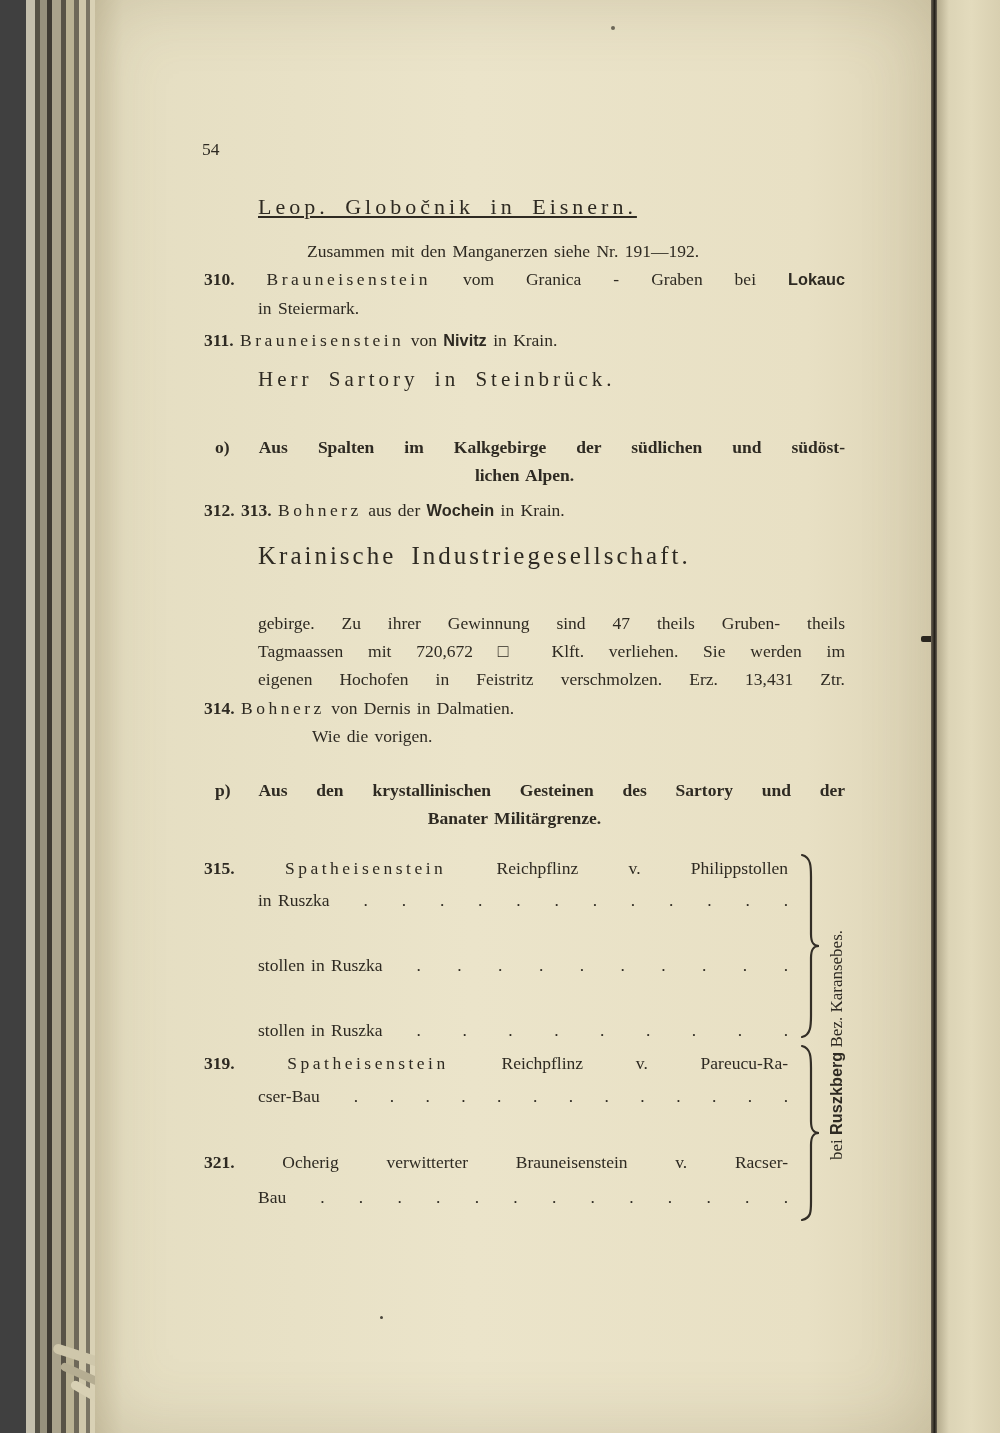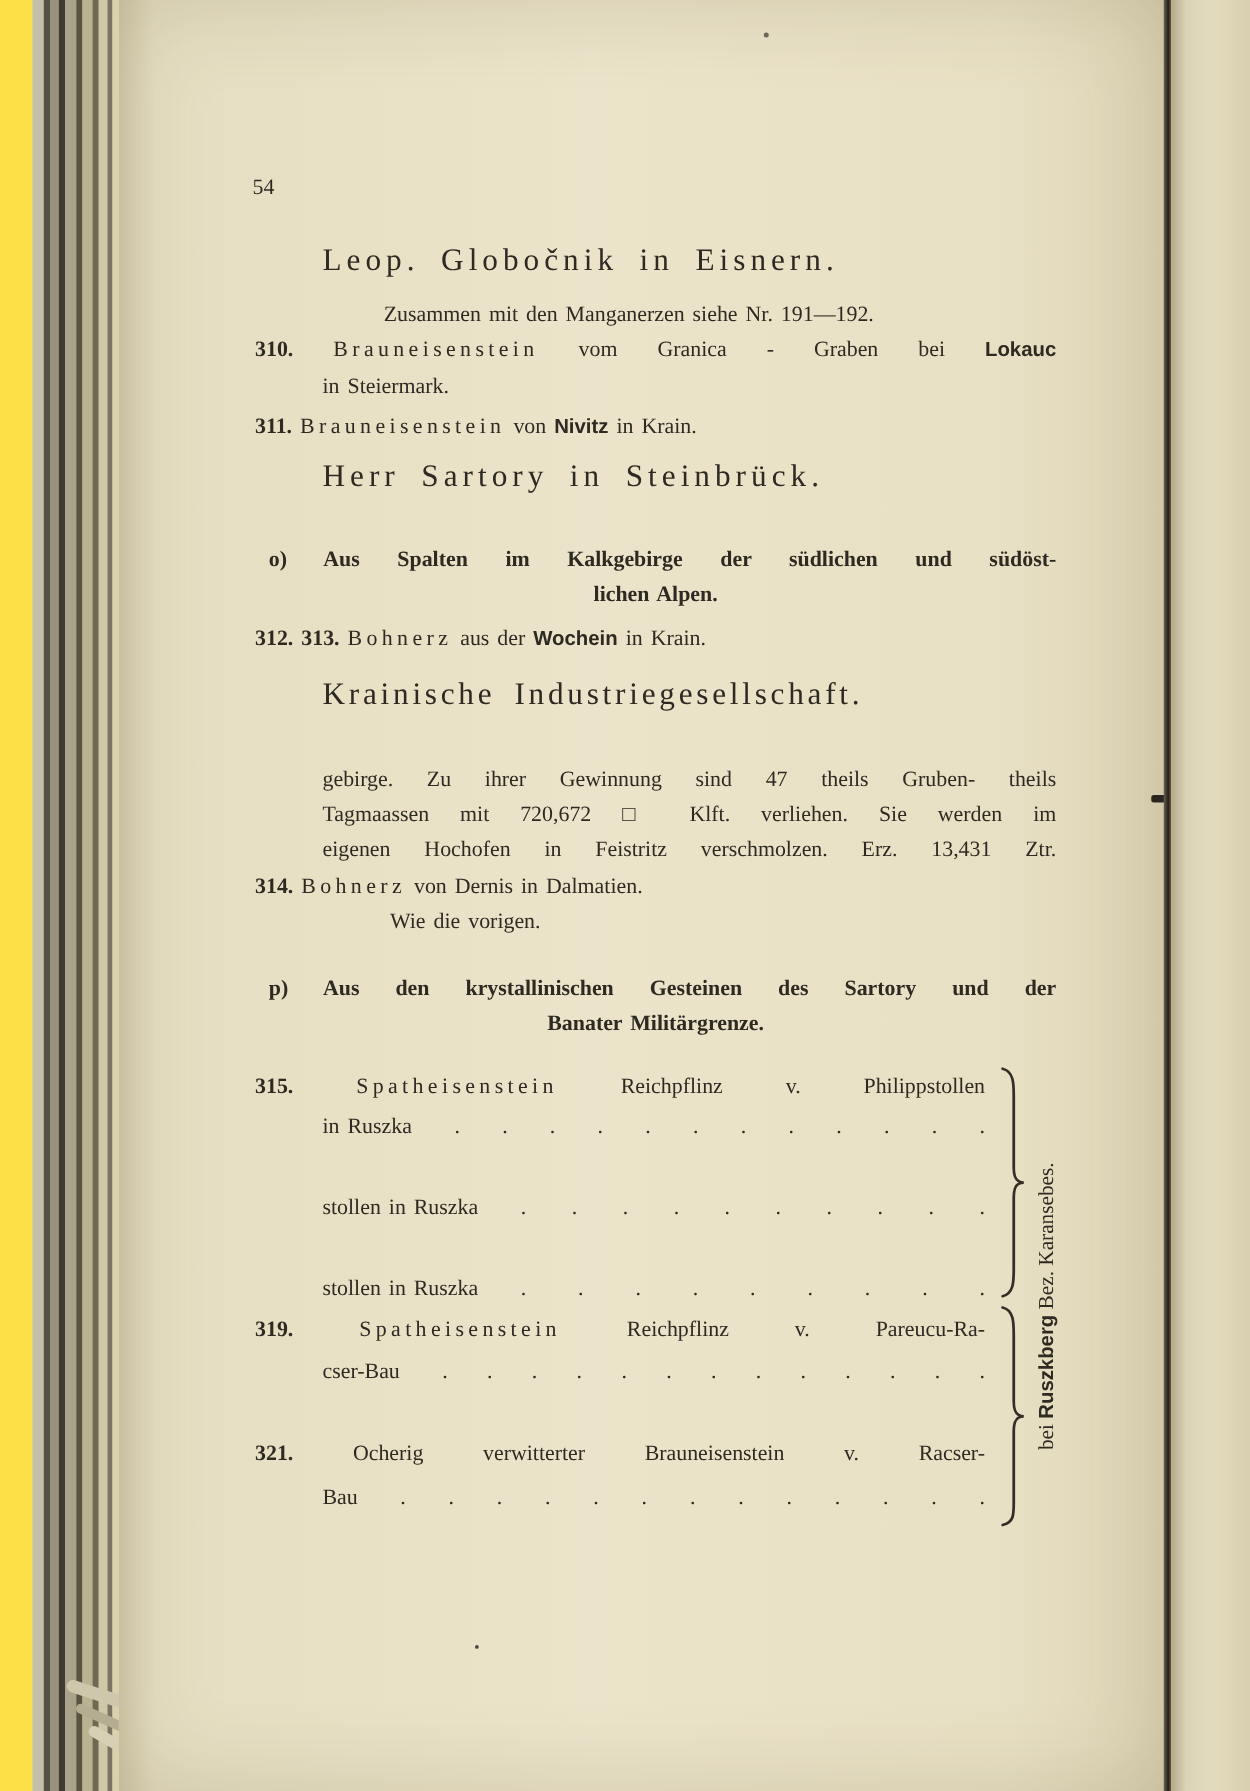--- a/index.html
+++ b/index.html
@@ -1,35 +1,35 @@
 <!DOCTYPE html>
 <html><head>
 <meta charset="utf-8">
 <style>
   html,body{margin:0;padding:0;background:#0b0b0a;}
-  .scan{position:relative;width:1000px;height:1433px;overflow:hidden;background:#fde047;
+  .scan{position:relative;width:1000px;height:1433px;overflow:hidden;background:#404040;
         font-family:"Liberation Serif","DejaVu Serif",serif;color:#2e2a22;}
   .strip{position:absolute;top:0;bottom:0;}
   .page{position:absolute;left:95px;top:0;width:838px;height:1433px;
         background:linear-gradient(90deg,#d4cbad 0px,#e5dec2 28px,#ebe4ca 45%,#e8e0c4 85%,#dcd3b5 100%);
         box-shadow:inset 0 0 70px rgba(115,100,65,.22);}
   .gutter{position:absolute;left:931px;top:0;width:6px;height:1433px;
         background:linear-gradient(90deg,#6a6253,#23201a 60%,#6a6253);}
   .nextpage{position:absolute;left:937px;top:0;width:63px;height:1433px;
         background:linear-gradient(90deg,#b4ab8d 0px,#dcd4b6 12px,#e3dbbd 34px,#d8cfb0 100%);}
   .line{position:absolute;font-size:17.5px;line-height:1.3;word-spacing:2px;}
   .nw{white-space:nowrap;}
   .jl{text-align:justify;text-align-last:justify;}
   .center{text-align:center;}
   .bold{font-weight:700;}
   .num{font-weight:700;}
   .sperr{letter-spacing:3.5px;}
   .bsans{font-family:"Liberation Sans","DejaVu Sans",sans-serif;font-weight:700;font-size:16.3px;}
-  .h1{font-size:25px;letter-spacing:4px;word-spacing:7px;}
-  .h2{font-size:25px;letter-spacing:4px;word-spacing:7px;}
+  .h1{font-size:22px;letter-spacing:4px;word-spacing:7px;text-decoration:underline;}
+  .h2{font-size:21px;letter-spacing:4px;word-spacing:7px;}
   .h3{font-size:25px;letter-spacing:3px;word-spacing:6px;}
   .dl{display:flex;align-items:baseline;}
   .dl .t{white-space:nowrap;}
   .dots{flex:1;margin-left:34px;overflow:hidden;text-align:justify;text-align-last:justify;}
   .enddot{margin-left:auto;}
   .brace{position:absolute;}
   .margin-label{position:absolute;left:573px;top:1034px;width:340px;height:22px;
         transform:rotate(-90deg);font-size:17px;text-align:center;white-space:nowrap;}
   .curl{position:absolute;border-radius:6px;}
   .speck{position:absolute;border-radius:50%;}
@@ -100,21 +100,21 @@
     <div class="line jl" style="left:163px;top:668px;width:587px">eigenen Hochofen in Feistritz verschmolzen. Erz. 13,431 Ztr.</div>
 
     <div class="line nw" style="left:109px;top:697px">
       <span class="num">314.</span>
       <span class="sperr">Bohnerz</span>
       <span>von Dernis in Dalmatien.</span>
     </div>
     <div class="line nw" style="left:217px;top:725px">Wie die vorigen.</div>
 
     <div class="line jl bold" style="left:120px;top:779px;width:630px">p) Aus den krystallinischen Gesteinen des Sartory und der</div>
-    <div class="line center bold" style="left:109px;top:807px;width:641px">Banater Militärgrenze.</div>
+    <div class="line center bold" style="left:99px;top:807px;width:641px">Banater Militärgrenze.</div>
 
     <div class="line jl" style="left:109px;top:857px;width:584px">
       <span class="num">315.</span>
       <span class="sperr">Spatheisenstein</span>
       <span>Reichpflinz v. Philippstollen</span>
     </div>
     <div class="line dl" style="left:163px;top:889px;width:530px">
       <span class="t">in Ruszka</span>
       <span class="dots">. . . . . . . . . . . .</span>
     </div>

